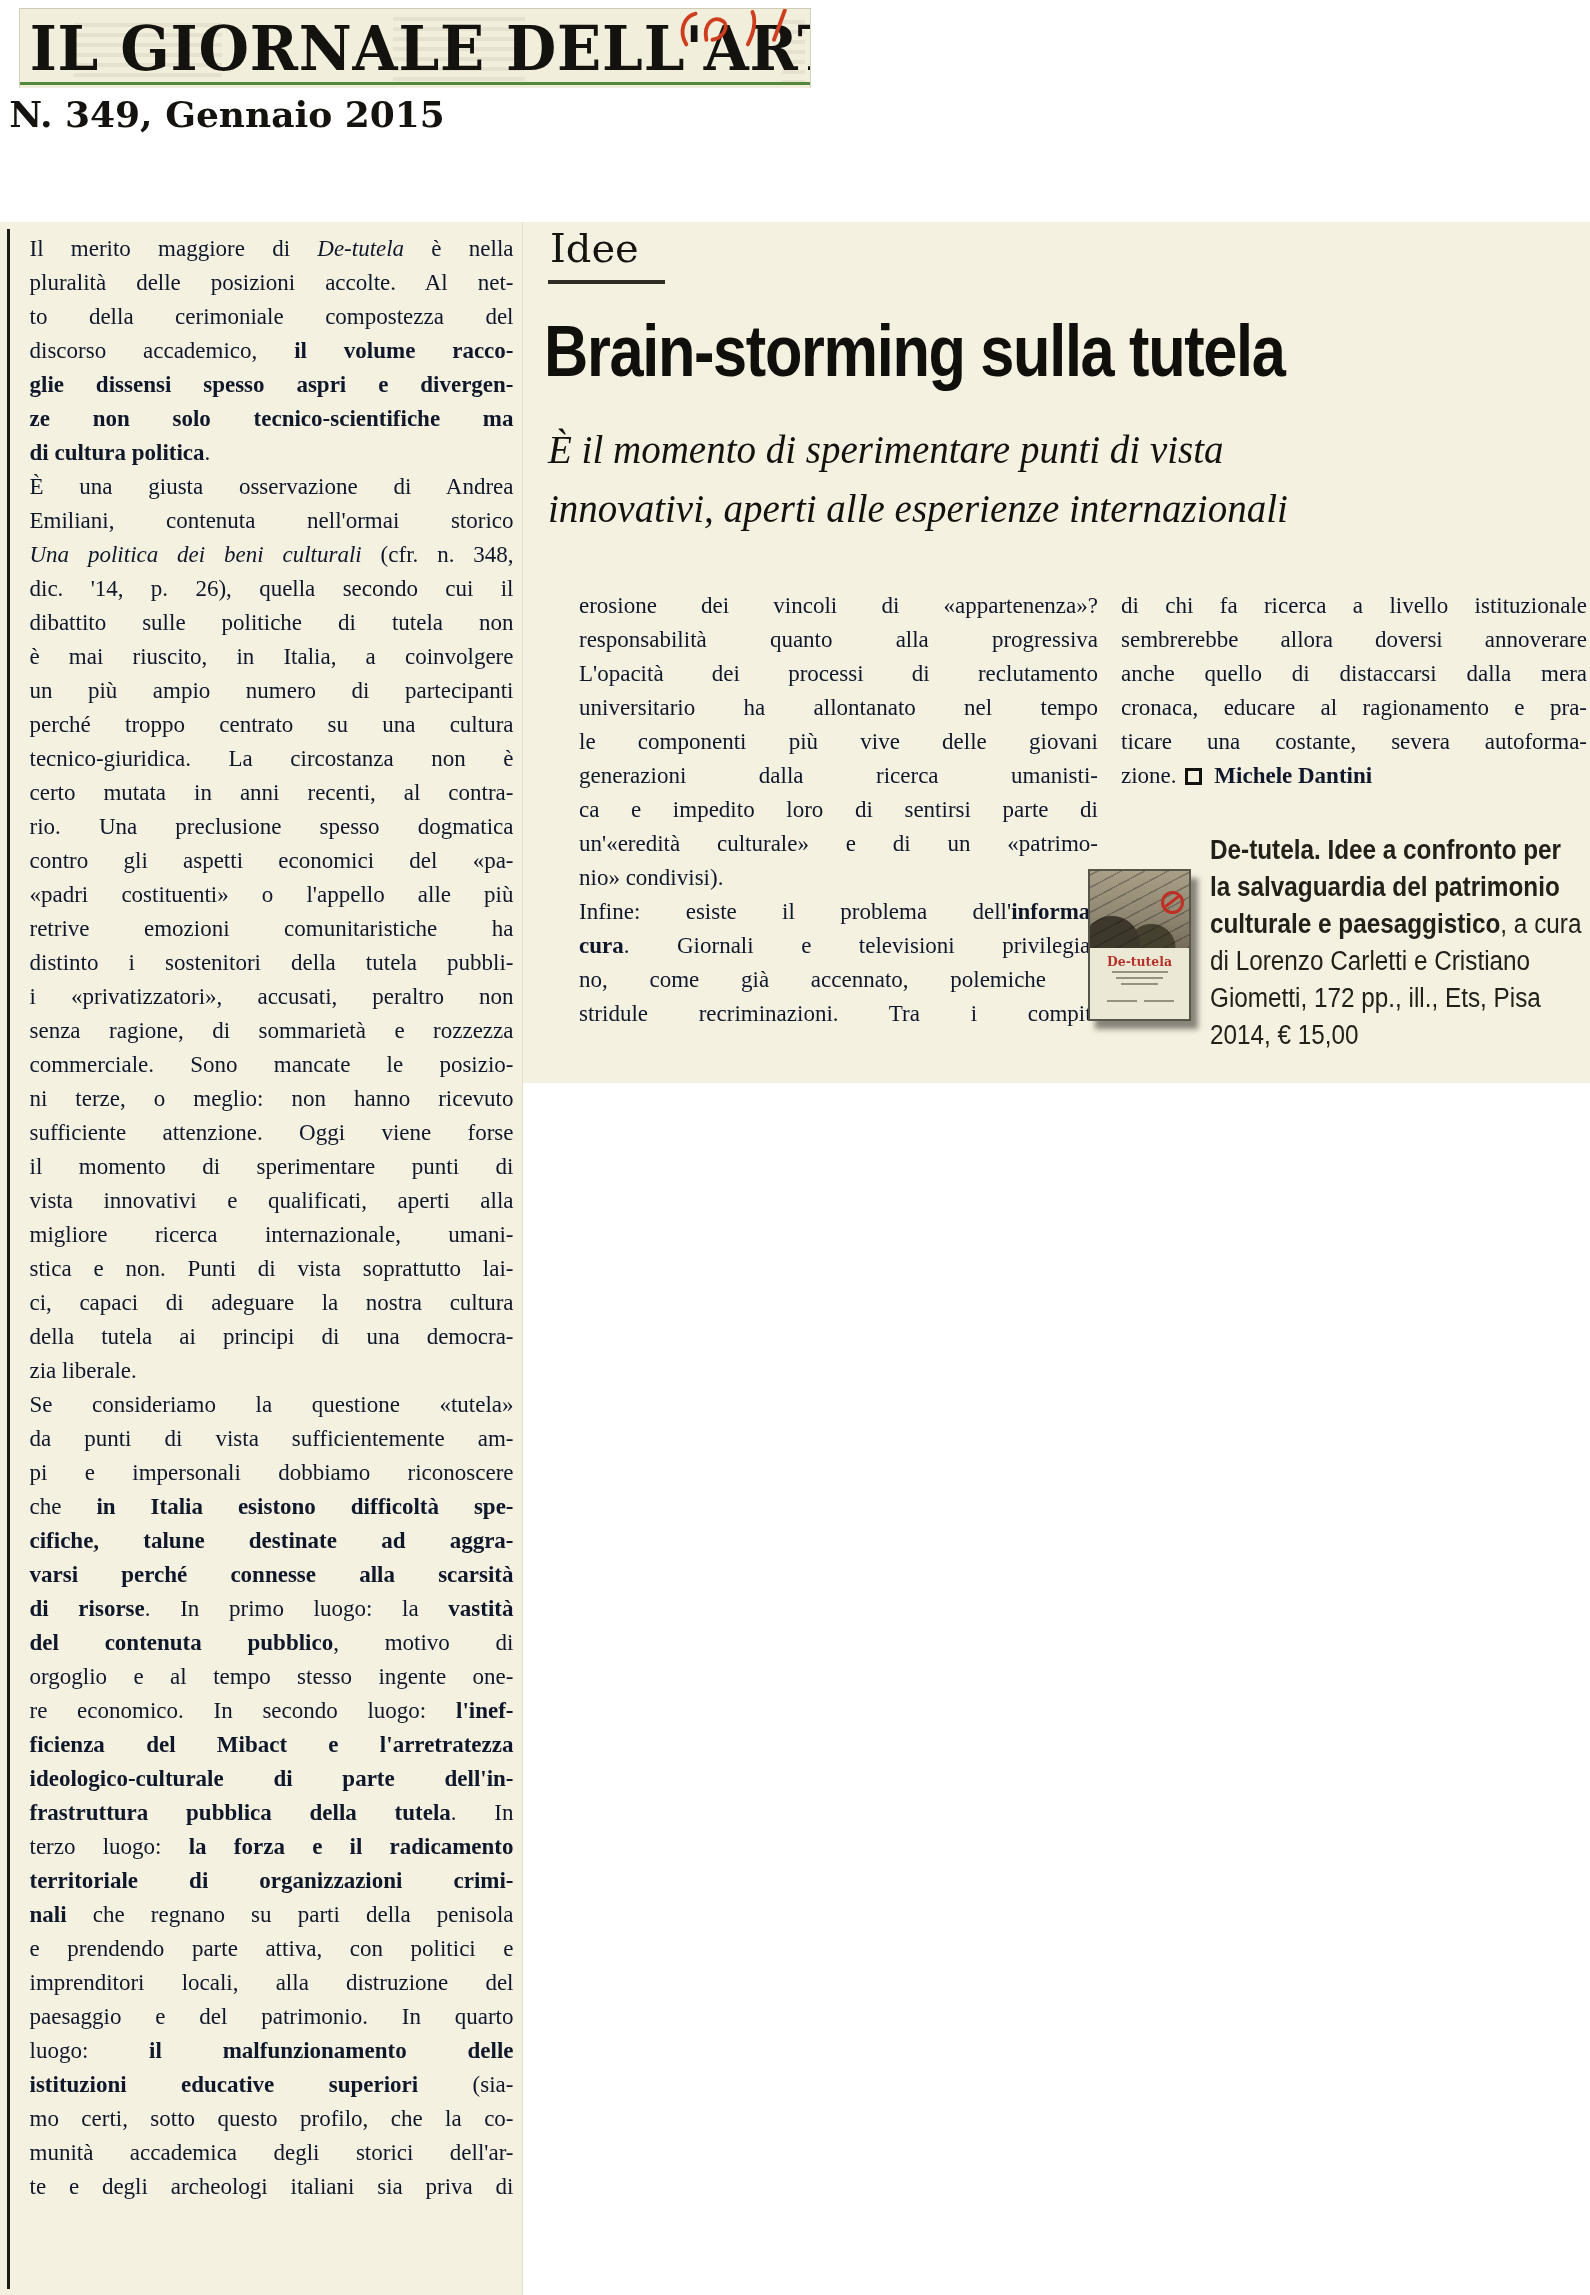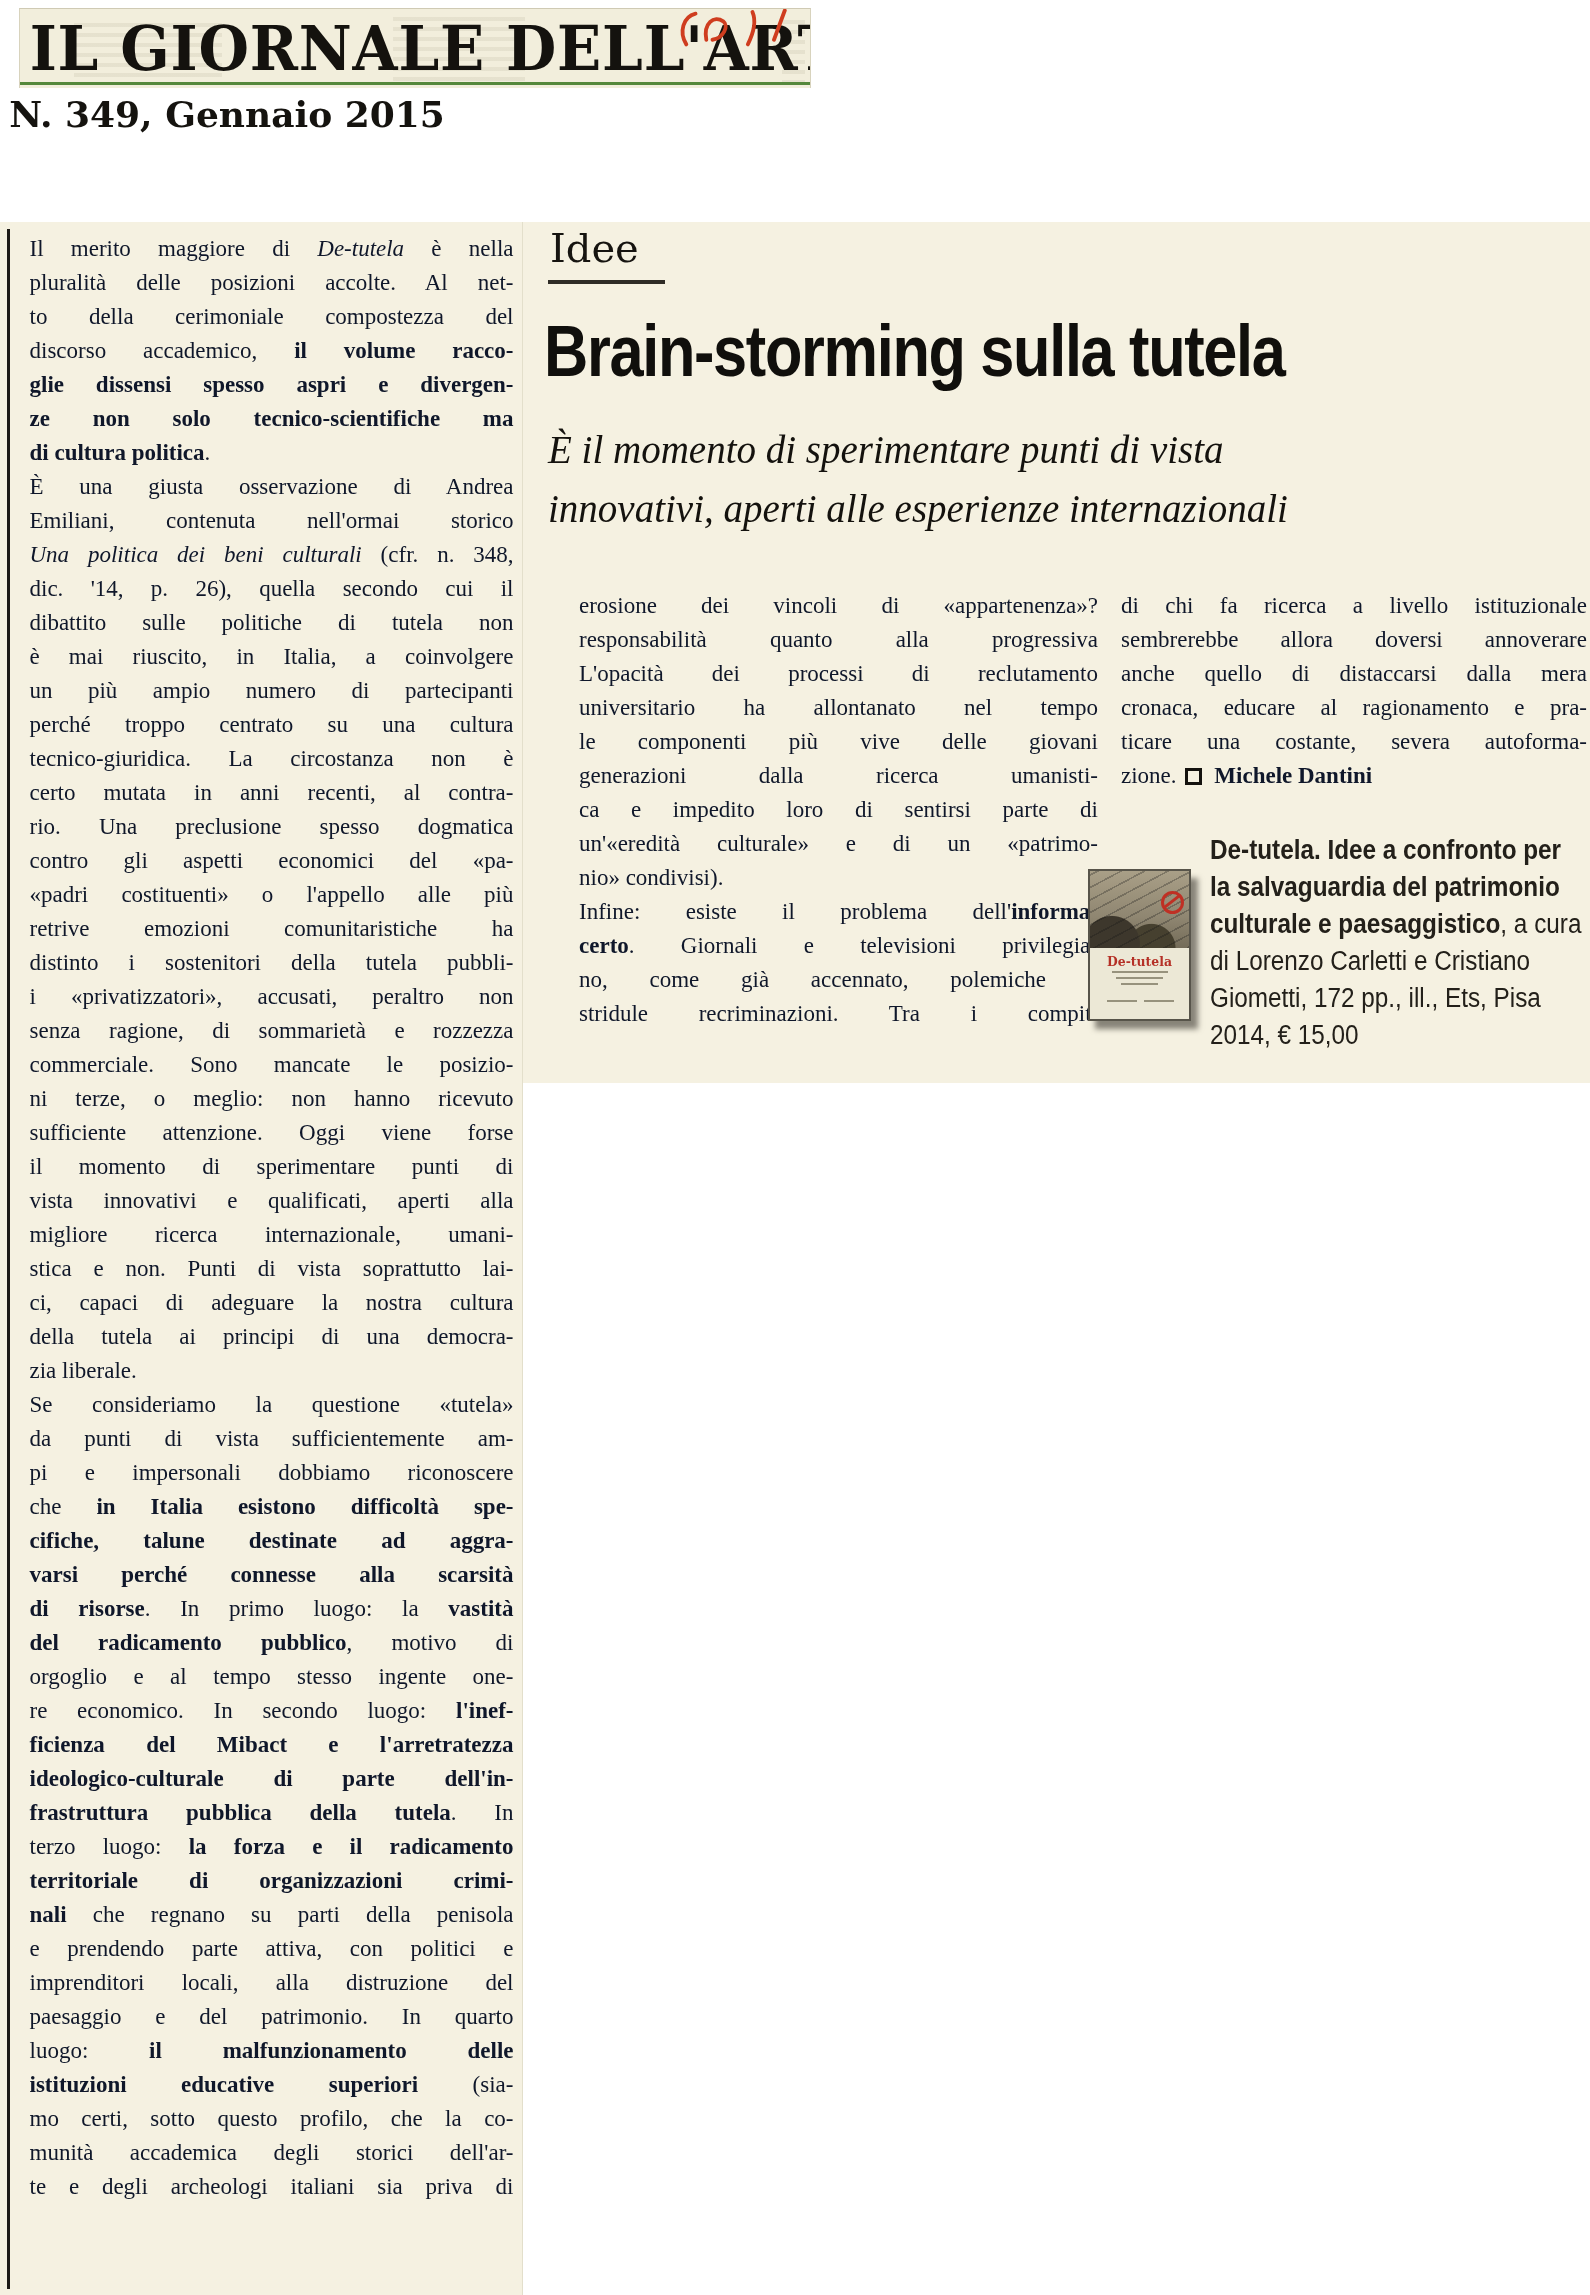--- a/index.html
+++ b/index.html
@@ -180,21 +180,21 @@
     <div class="tl"><span>ci, capaci di adeguare la nostra cultura</span></div>
     <div class="tl"><span>della tutela ai principi di una democra-</span></div>
     <div class="tl pe"><span>zia liberale.</span></div>
     <div class="tl"><span>Se consideriamo la questione «tutela»</span></div>
     <div class="tl"><span>da punti di vista sufficientemente am-</span></div>
     <div class="tl"><span>pi e impersonali dobbiamo riconoscere</span></div>
     <div class="tl"><span>che </span><span class="b">in Italia esistono difficoltà spe-</span></div>
     <div class="tl"><span class="b">cifiche, talune destinate ad aggra-</span></div>
     <div class="tl"><span class="b">varsi perché connesse alla scarsità</span></div>
     <div class="tl"><span class="b">di risorse</span><span>. In primo luogo: la </span><span class="b">vastità</span></div>
-    <div class="tl"><span class="b">del radicamento pubblico</span><span>, motivo di</span></div>
+    <div class="tl"><span class="b">del contenuta pubblico</span><span>, motivo di</span></div>
     <div class="tl"><span>orgoglio e al tempo stesso ingente one-</span></div>
     <div class="tl"><span>re economico. In secondo luogo: </span><span class="b">l'inef-</span></div>
     <div class="tl"><span class="b">ficienza del Mibact e l'arretratezza</span></div>
     <div class="tl"><span class="b">ideologico-culturale di parte dell'in-</span></div>
     <div class="tl"><span class="b">frastruttura pubblica della tutela</span><span>. In</span></div>
     <div class="tl"><span>terzo luogo: </span><span class="b">la forza e il radicamento</span></div>
     <div class="tl"><span class="b">territoriale di organizzazioni crimi-</span></div>
     <div class="tl"><span class="b">nali</span><span> che regnano su parti della penisola</span></div>
     <div class="tl"><span>e prendendo parte attiva, con politici e</span></div>
     <div class="tl"><span>imprenditori locali, alla distruzione del</span></div>
@@ -210,21 +210,21 @@
     <div class="tl"><span>erosione dei vincoli di «appartenenza»?</span></div>
     <div class="tl"><span>responsabilità quanto alla progressiva</span></div>
     <div class="tl"><span>L'opacità dei processi di reclutamento</span></div>
     <div class="tl"><span>universitario ha allontanato nel tempo</span></div>
     <div class="tl"><span>le componenti più vive delle giovani</span></div>
     <div class="tl"><span>generazioni dalla ricerca umanisti-</span></div>
     <div class="tl"><span>ca e impedito loro di sentirsi parte di</span></div>
     <div class="tl"><span>un'«eredità culturale» e di un «patrimo-</span></div>
     <div class="tl pe"><span>nio» condivisi).</span></div>
     <div class="tl"><span>Infine: esiste il problema dell'</span><span class="b">informa-</span></div>
-    <div class="tl"><span class="b">certo</span><span>. Giornali e televisioni privilegia-</span></div>
+    <div class="tl"><span class="b">cura</span><span>. Giornali e televisioni privilegia-</span></div>
     <div class="tl"><span>no, come già accennato, polemiche e</span></div>
     <div class="tl"><span>stridule recriminazioni. Tra i compiti</span></div>
   </div>
 
 <div id="col-right" class="coltext">
     <div class="tl"><span>di chi fa ricerca a livello istituzionale</span></div>
     <div class="tl"><span>sembrerebbe allora doversi annoverare</span></div>
     <div class="tl"><span>anche quello di distaccarsi dalla mera</span></div>
     <div class="tl"><span>cronaca, educare al ragionamento e pra-</span></div>
     <div class="tl"><span>ticare una costante, severa autoforma-</span></div>

